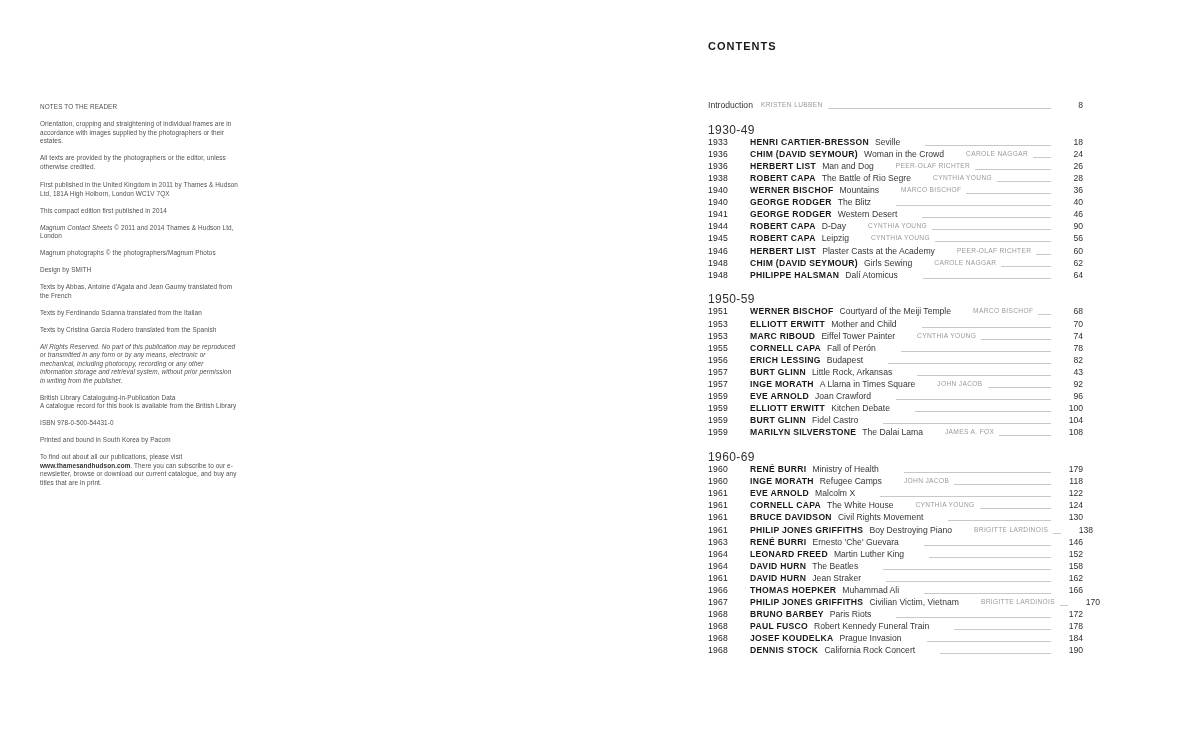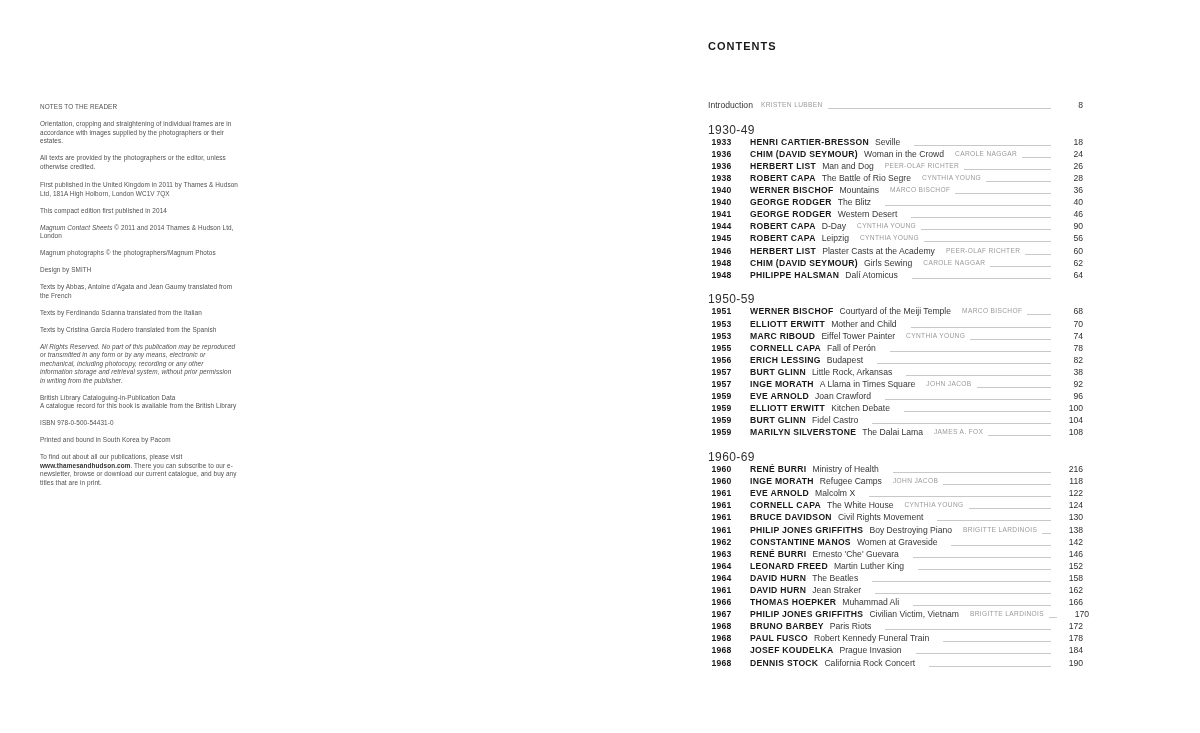--- a/index.html
+++ b/index.html
@@ -33,23 +33,23 @@
   }
   .toc-section { margin-top: 12.5px; }
   .toc-section-header {
     height: 12.1px; line-height: 12.1px;
     font-size: 12px; letter-spacing: 0.4px; color: #2f2f2f;
   }
   .toc-row {
     display: flex; height: 12.1px; line-height: 12.1px;
     font-size: 8.6px; white-space: nowrap;
   }
-  .toc-year  { flex: none; width: 27px; font-weight: bold; color: #191919; letter-spacing: 0.2px; text-align: center; }
+  .toc-year  { flex: none; width: 27px; font-weight: normal; color: #191919; letter-spacing: 0.2px; }
   .toc-name  { font-weight: bold; color: #191919; letter-spacing: 0.3px; margin-right: 6px; padding-left: 15px; }
-  .toc-title { color: #363636; margin-right: 11px; }
+  .toc-title { color: #363636; margin-right: 22px; }
   .intro-label { color: #363636; margin-right: 8px; text-align: right; }
   .toc-contrib {
     font-size: 6.6px; color: #999999; letter-spacing: 0.35px; margin-right: 2px;
   }
   .toc-leader {
     flex: 1; min-width: 8px; height: 10px; align-self: flex-start;
     border-bottom: 1px solid #c8c8c8; margin: 0 6px 0 3px;
   }
   .toc-page { flex: none; width: 26px; text-align: right; color: #2f2f2f; }
 </style>
@@ -218,21 +218,21 @@
           <span class="toc-name">ERICH LESSING</span>
           <span class="toc-title">Budapest</span>
           <span class="toc-leader"></span>
           <span class="toc-page">82</span>
         </div>
         <div class="toc-row">
           <span class="toc-year">1957</span>
           <span class="toc-name">BURT GLINN</span>
           <span class="toc-title">Little Rock, Arkansas</span>
           <span class="toc-leader"></span>
-          <span class="toc-page">38</span>
+          <span class="toc-page">43</span>
         </div>
         <div class="toc-row">
           <span class="toc-year">1957</span>
           <span class="toc-name">INGE MORATH</span>
           <span class="toc-title">A Llama in Times Square</span>
           <span class="toc-contrib">JOHN JACOB</span>
           <span class="toc-leader"></span>
           <span class="toc-page">92</span>
         </div>
         <div class="toc-row">
@@ -265,21 +265,21 @@
           <span class="toc-page">108</span>
         </div>
       </div>
       <div class="toc-section">
         <div class="toc-section-header">1960-69</div>
         <div class="toc-row">
           <span class="toc-year">1960</span>
           <span class="toc-name">RENÉ BURRI</span>
           <span class="toc-title">Ministry of Health</span>
           <span class="toc-leader"></span>
-          <span class="toc-page">216</span>
+          <span class="toc-page">179</span>
         </div>
         <div class="toc-row">
           <span class="toc-year">1960</span>
           <span class="toc-name">INGE MORATH</span>
           <span class="toc-title">Refugee Camps</span>
           <span class="toc-contrib">JOHN JACOB</span>
           <span class="toc-leader"></span>
           <span class="toc-page">118</span>
         </div>
         <div class="toc-row">
@@ -306,27 +306,20 @@
         </div>
         <div class="toc-row">
           <span class="toc-year">1961</span>
           <span class="toc-name">PHILIP JONES GRIFFITHS</span>
           <span class="toc-title">Boy Destroying Piano</span>
           <span class="toc-contrib">BRIGITTE LARDINOIS</span>
           <span class="toc-leader"></span>
           <span class="toc-page">138</span>
         </div>
         <div class="toc-row">
-          <span class="toc-year">1962</span>
-          <span class="toc-name">CONSTANTINE MANOS</span>
-          <span class="toc-title">Women at Graveside</span>
-          <span class="toc-leader"></span>
-          <span class="toc-page">142</span>
-        </div>
-        <div class="toc-row">
           <span class="toc-year">1963</span>
           <span class="toc-name">RENÉ BURRI</span>
           <span class="toc-title">Ernesto 'Che' Guevara</span>
           <span class="toc-leader"></span>
           <span class="toc-page">146</span>
         </div>
         <div class="toc-row">
           <span class="toc-year">1964</span>
           <span class="toc-name">LEONARD FREED</span>
           <span class="toc-title">Martin Luther King</span>

